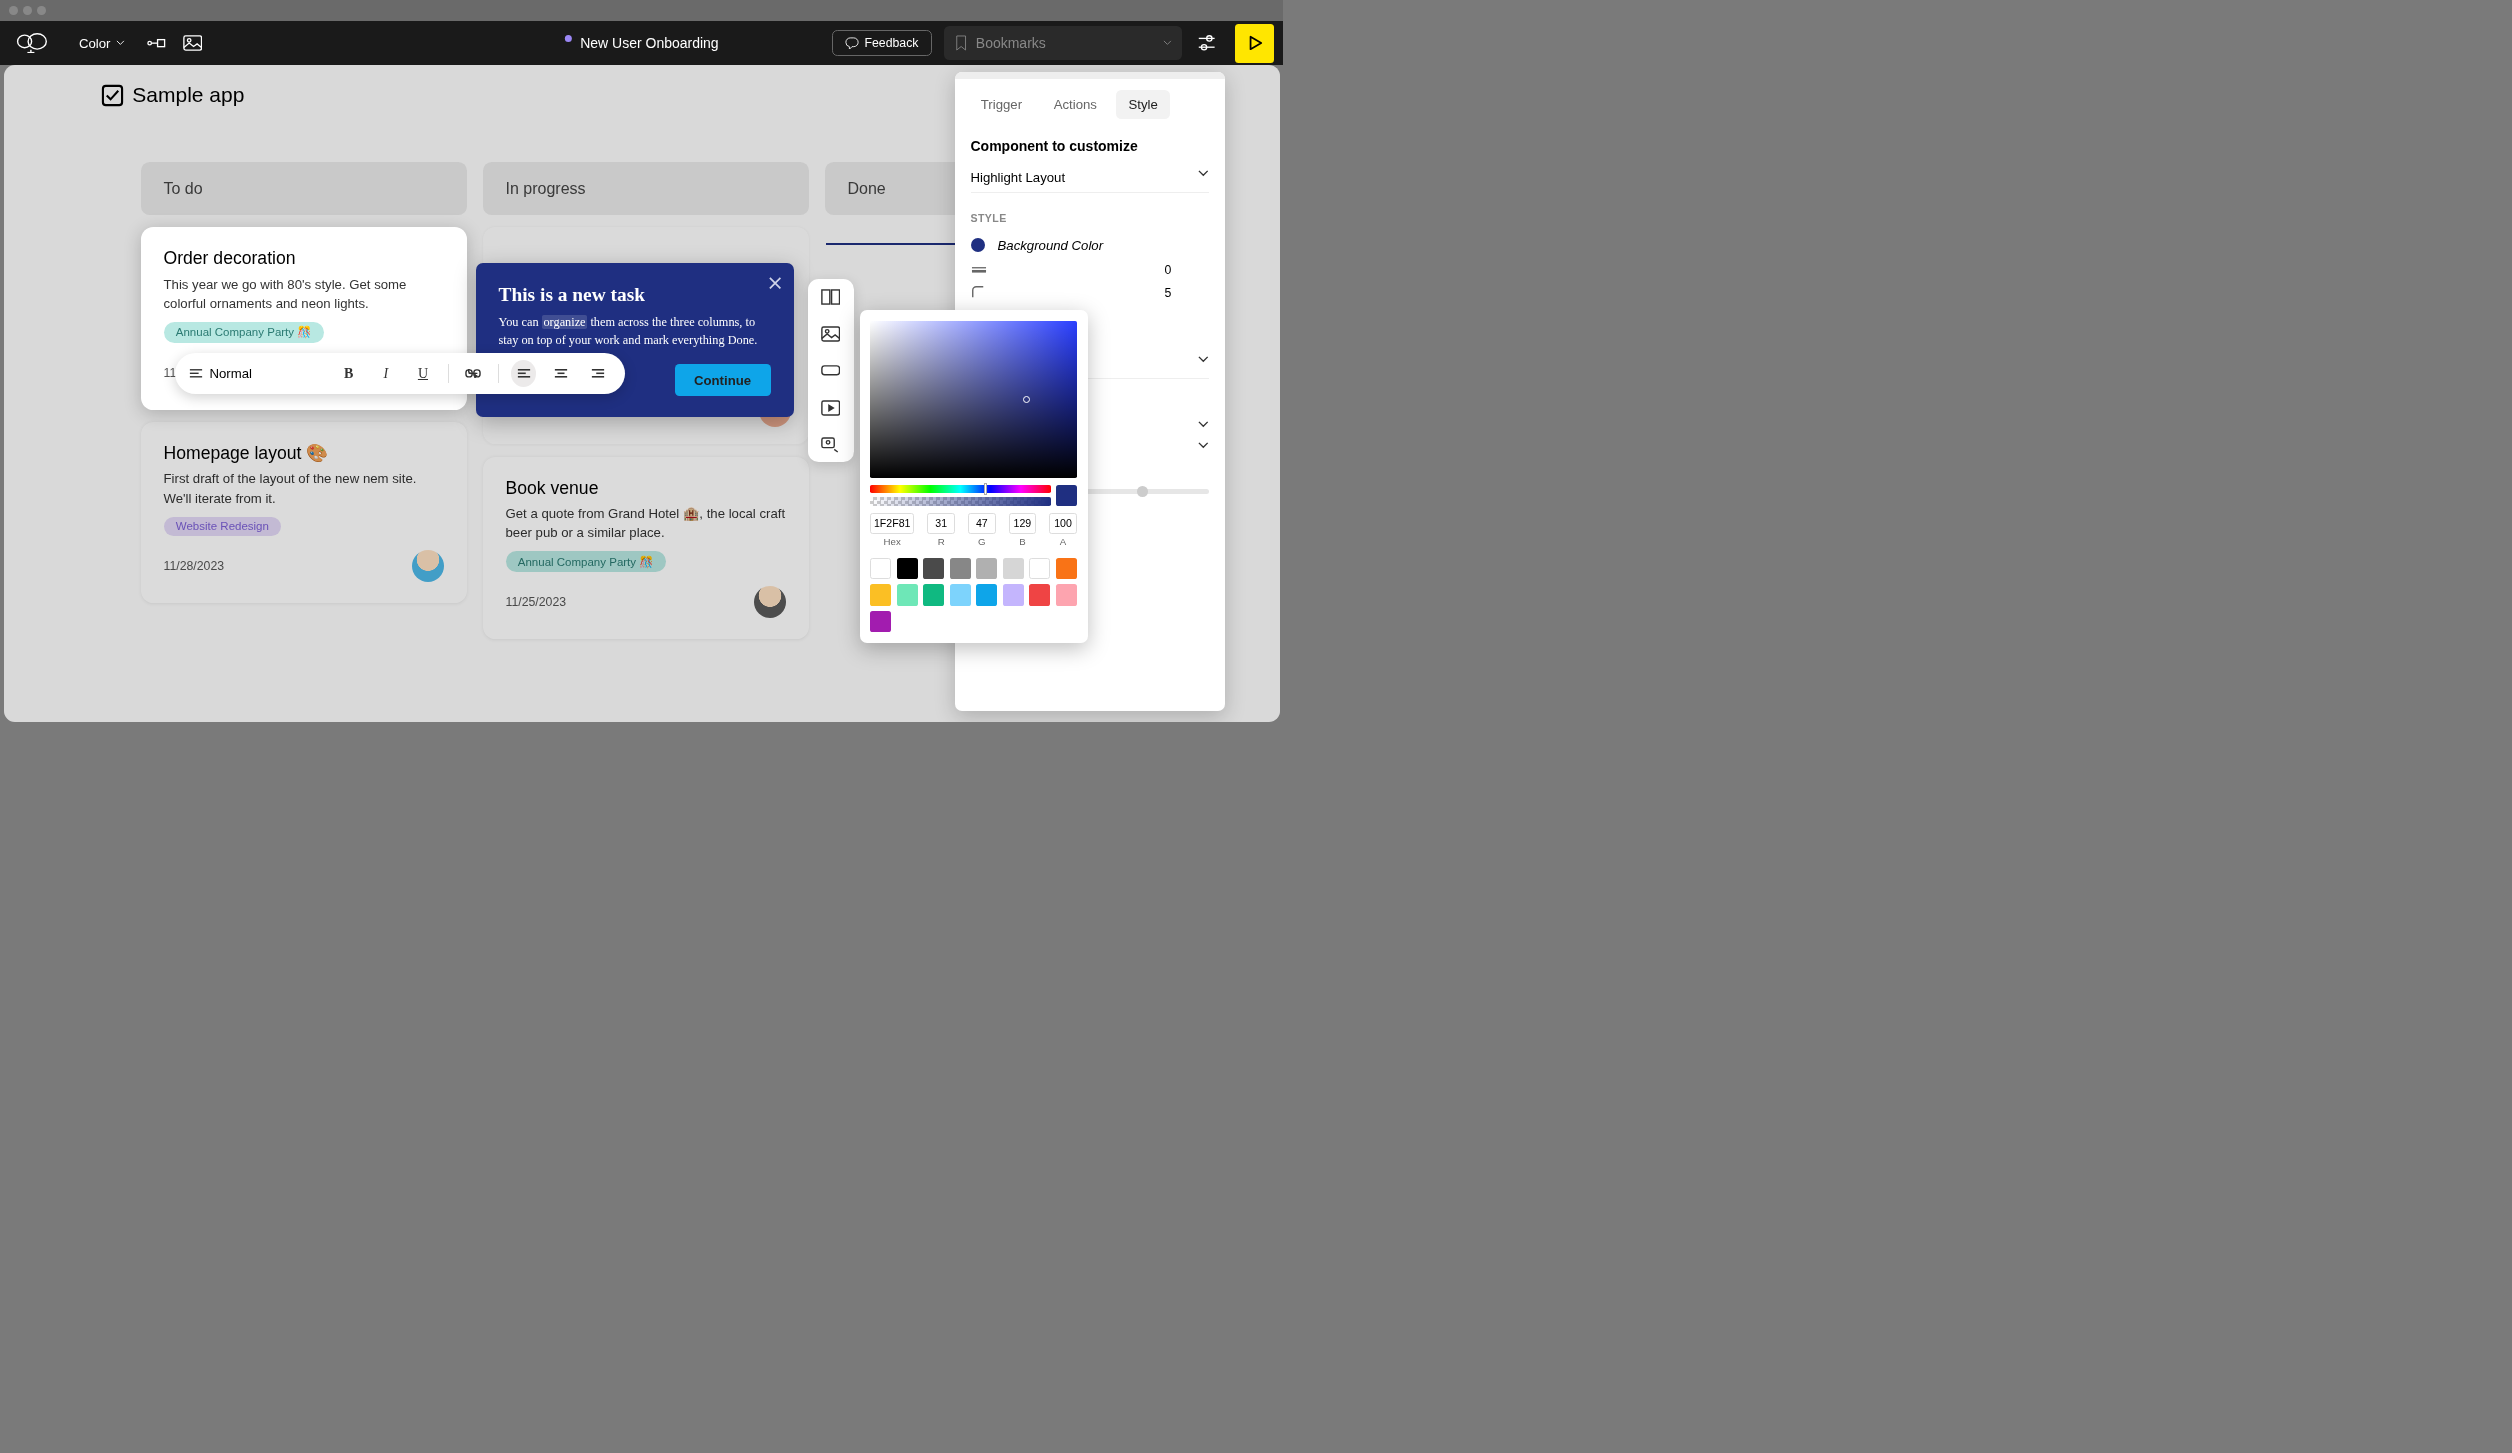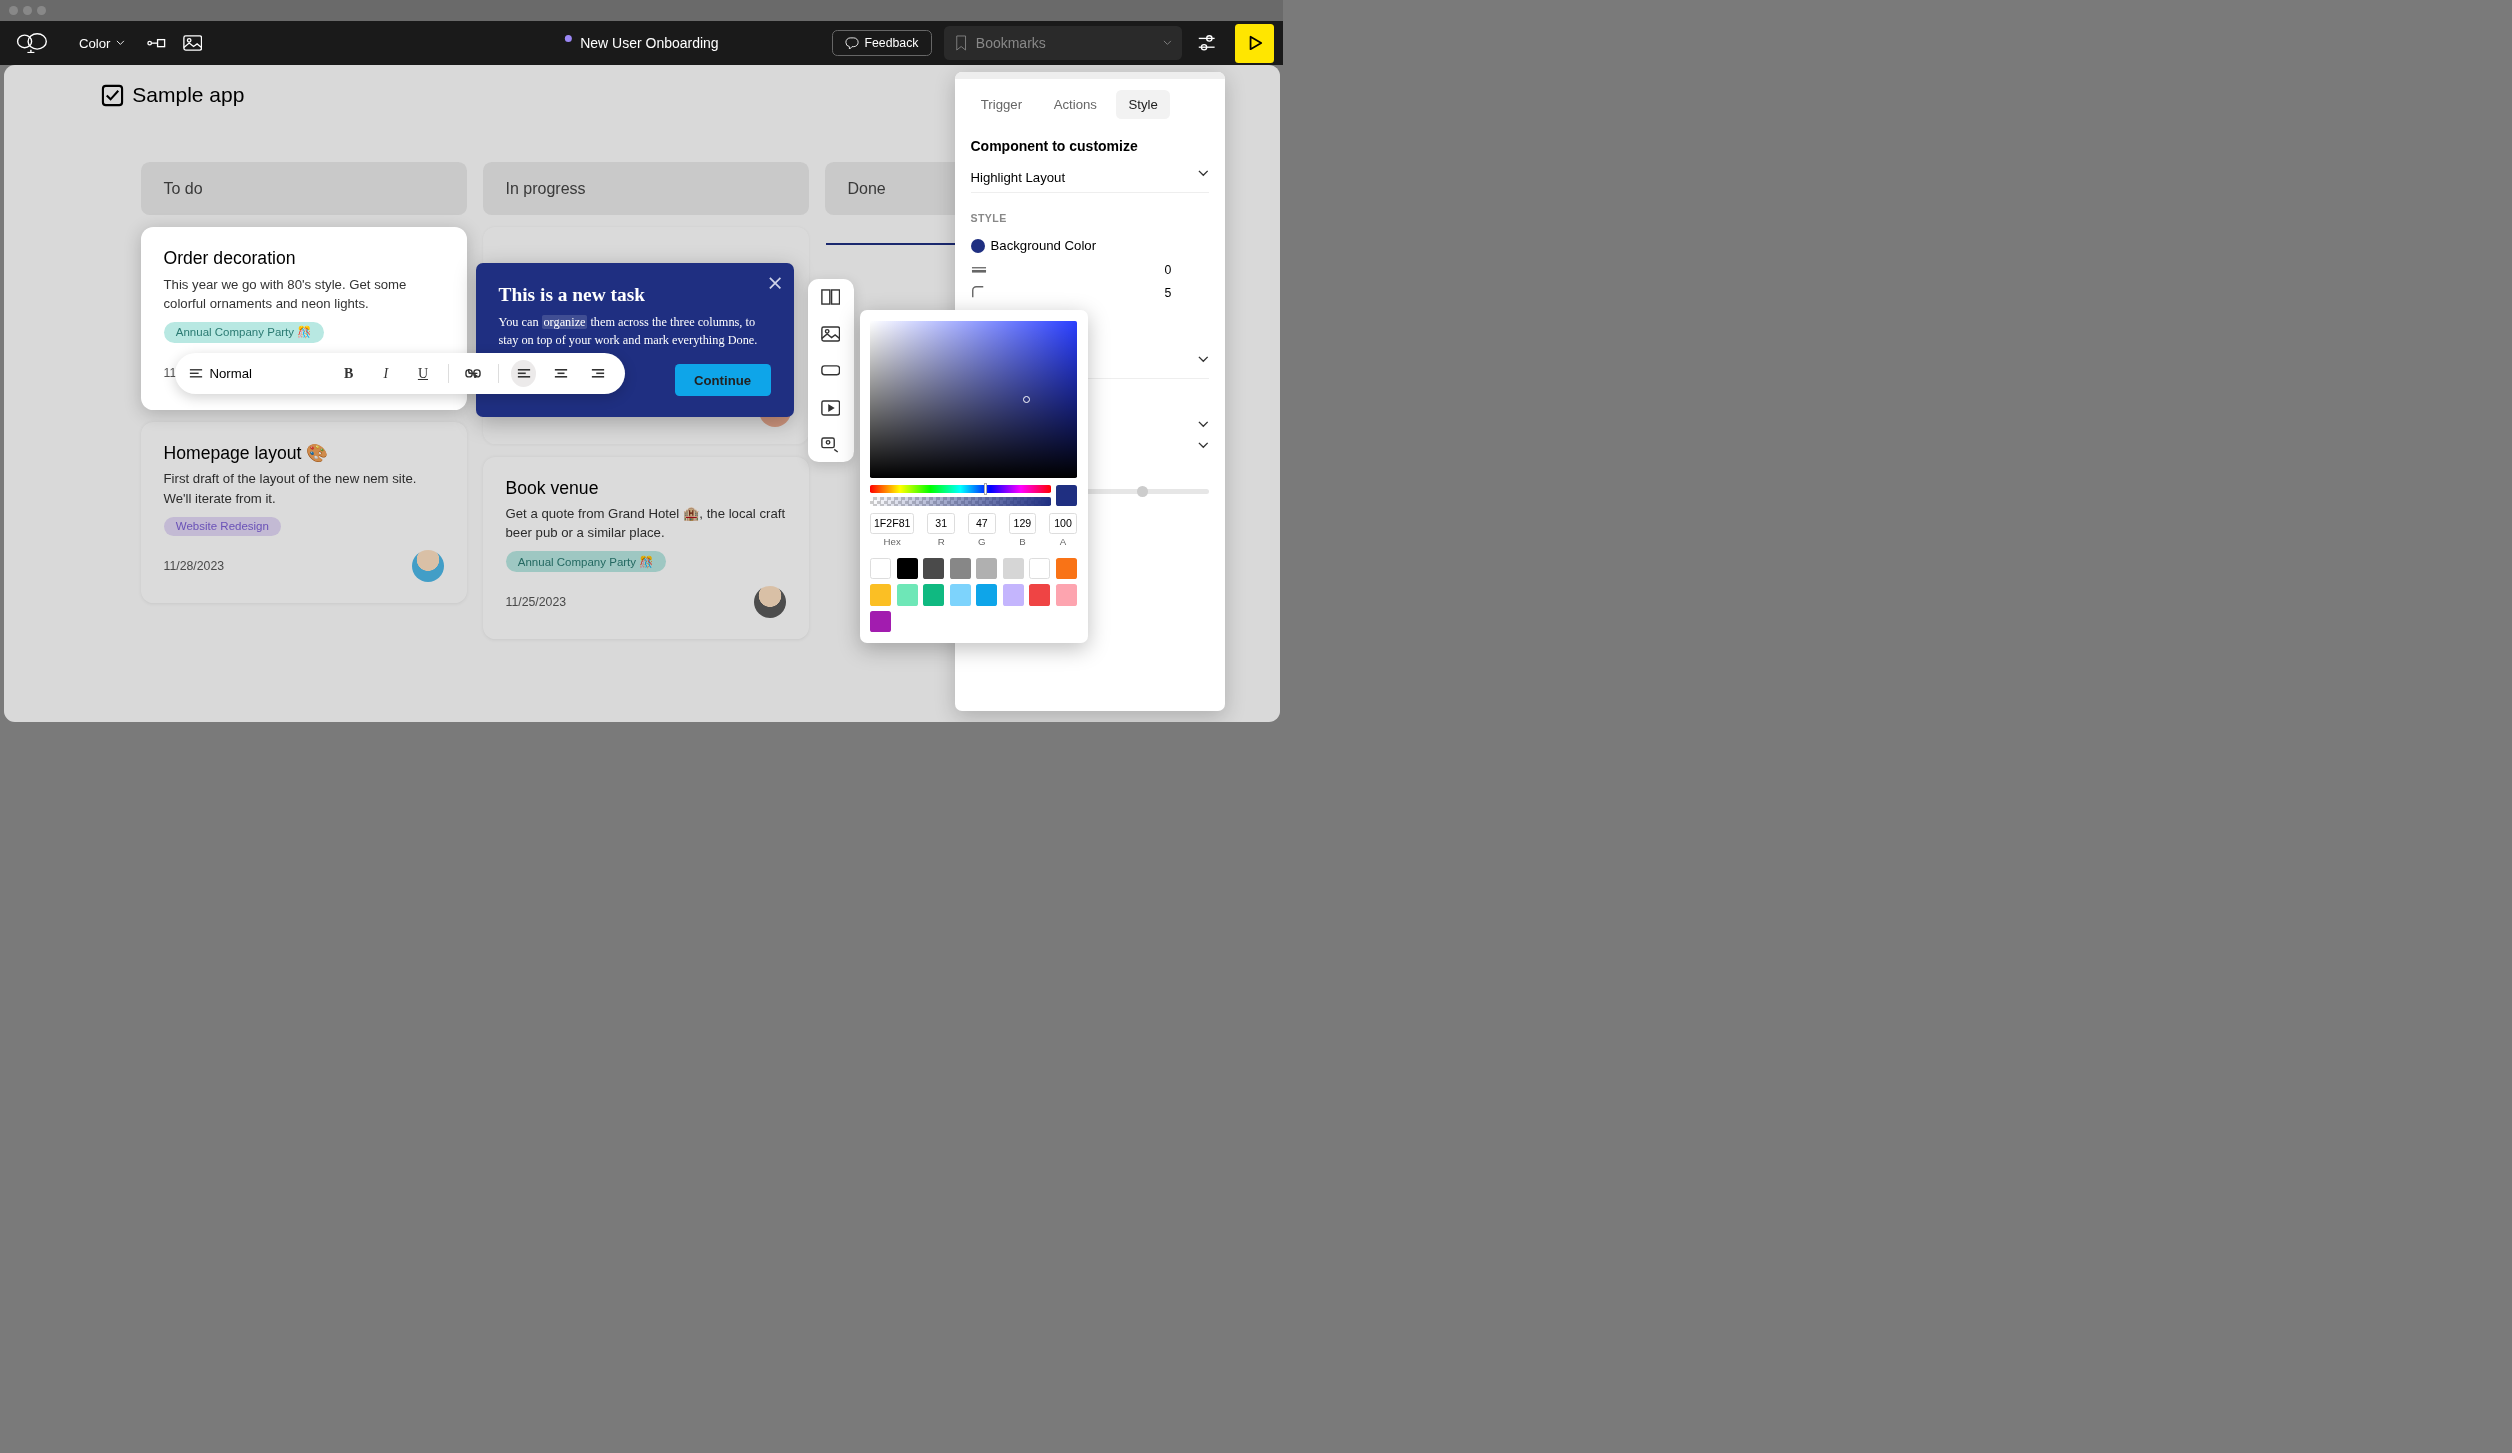--- a/index.html
+++ b/index.html
@@ -65,21 +65,21 @@
 .panel { position: absolute; top: 7px; right: 55px; width: 270px; bottom: 10.6px; background: #fff; border-radius: 7px; box-shadow: 0 5.3px 21px rgba(0,0,0,0.2); z-index: 10; display: flex; flex-direction: column; overflow: hidden; }
 .panel .drag { height: 7px; background: #eee; }
 .tabsrow { display: flex; gap: 7px; padding: 10.6px 14px 7px; }
 .tab { padding: 7px 12.3px; font-size: 13.2px; color: #666; border-radius: 5.3px; cursor: pointer; }
 .tab.active { background: #f2f2f2; color: #222; font-weight: 500; }
 .panel-body { padding: 7px 16px; flex: 1; overflow: hidden; position: relative; }
 .sect { font-weight: 700; font-size: 14px; margin-bottom: 8.8px; margin-top: 5.3px; }
 .dd { display: flex; justify-content: space-between; align-items: flex-start; padding: 7px 0; border-bottom: 0.9px solid #eee; cursor: pointer; }
 .dd span { font-size: 13.2px; }
 .mini-h { font-size: 10.6px; font-weight: 700; letter-spacing: 0.4px; color: #888; margin: 19.4px 0 8.8px; }
-.row-inline { display: flex; align-items: flex-end; gap: 6px; padding: 5.3px 0; }
+.row-inline { display: flex; align-items: flex-start; gap: 13px; padding: 5.3px 0; font-style: italic; }
 .sw { width: 14px; height: 14px; border-radius: 50%; background: #1f2f81; }
 .sw.gray { background: #bbb; }
 .sw.blue { background: #3b82f6; }
 .num-row { display: flex; align-items: center; justify-content: space-between; padding: 3.5px 0; }
 .num-row .ic { width: 17.6px; color: #666; }
 .num-row input { width: 44px; border: none; text-align: left; font-size: 12.3px; }
 .slider { height: 5.3px; background: #e6e6e6; border-radius: 2.6px; position: relative; margin-top: 7px; }
 .slider .thumb { position: absolute; top: -2.6px; width: 10.6px; height: 10.6px; border-radius: 50%; background: #ccc; }
 
 .picker { position: absolute; top: 245px; right: 192px; width: 228px; background: #fff; border-radius: 7px; box-shadow: 0 5.3px 21px rgba(0,0,0,0.25); padding: 10.6px; z-index: 12; }

